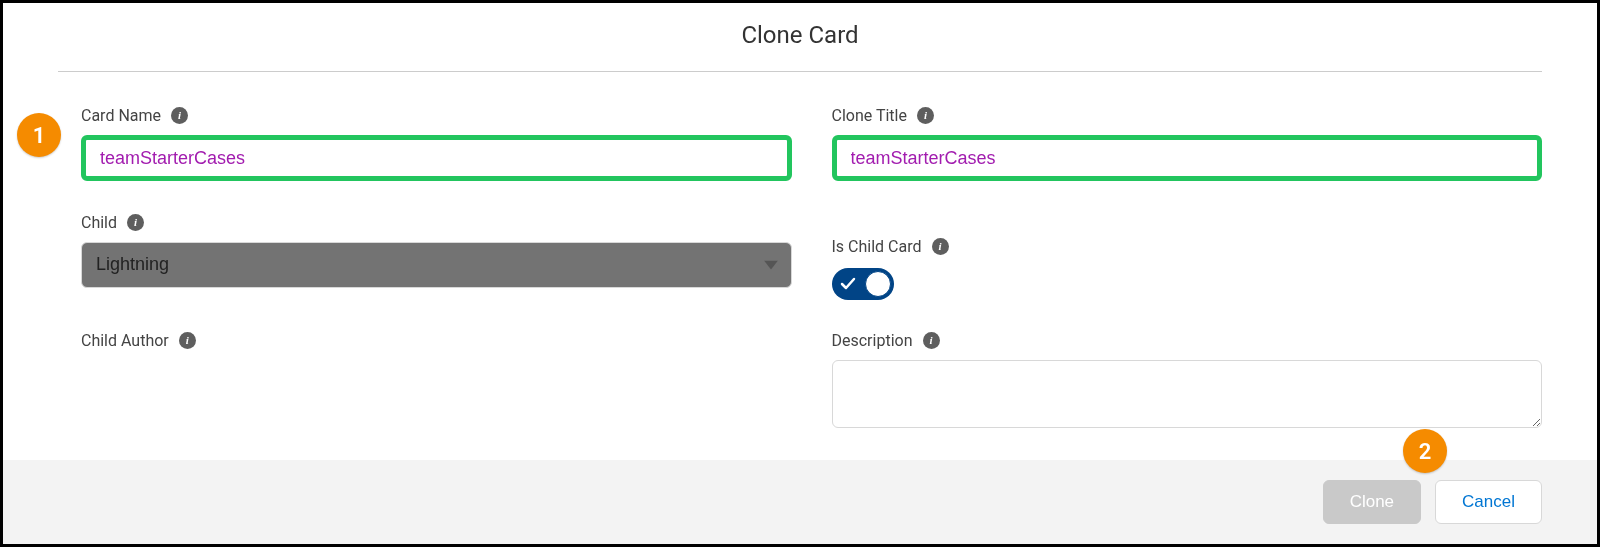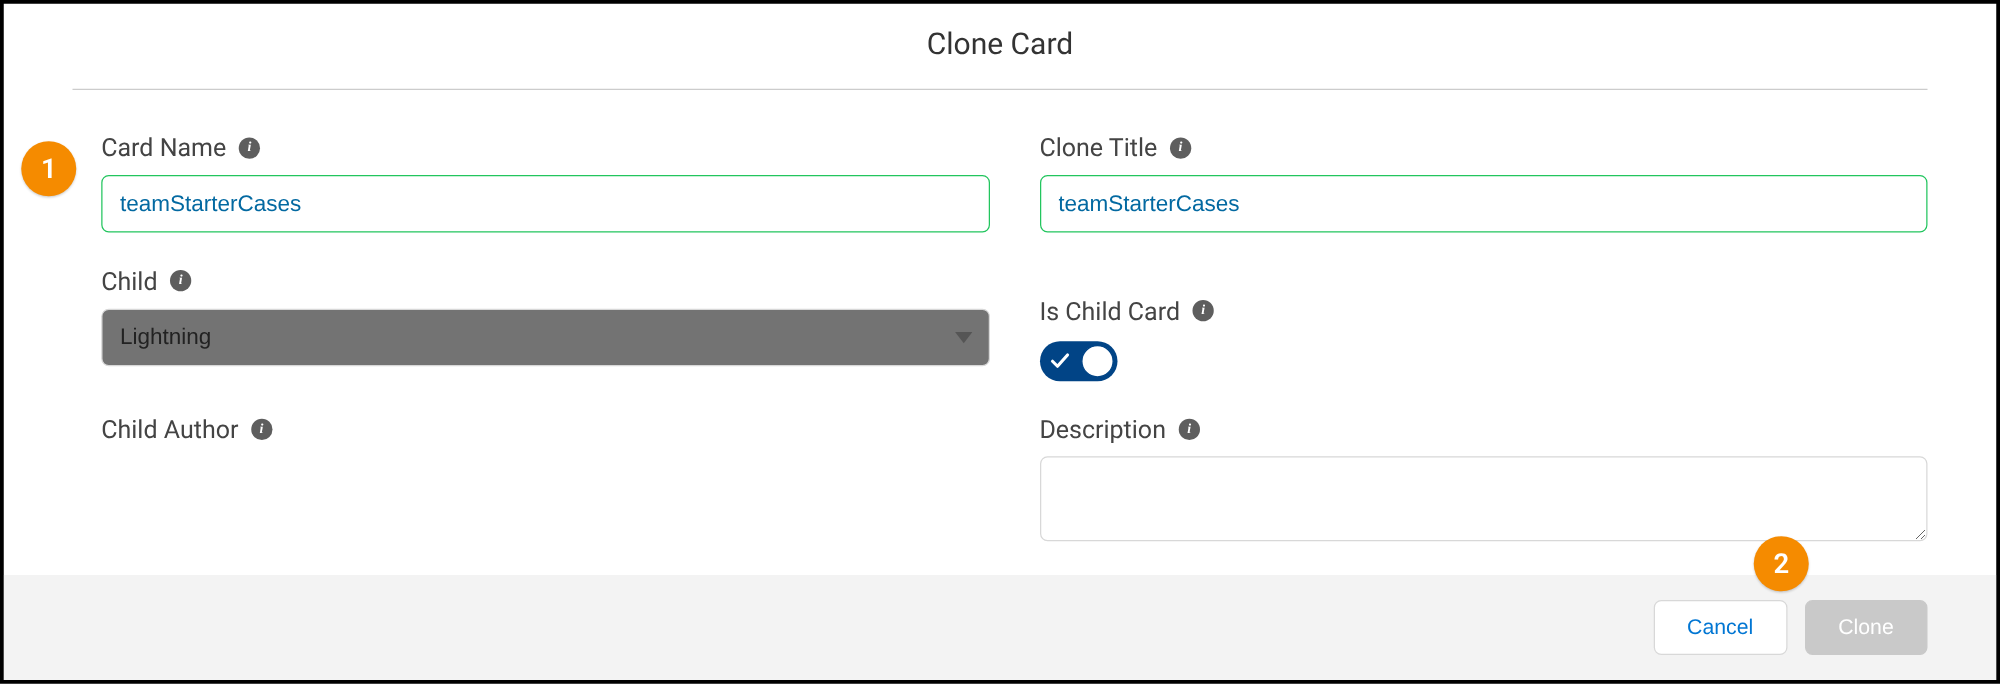--- a/index.html
+++ b/index.html
@@ -48,46 +48,46 @@
       display: flex;
       flex-direction: column;
     }
     .field-label-row {
       display: flex;
       align-items: center;
       gap: 10px;
       margin-bottom: 10px;
     }
     .field-label {
-      font-size: 20px;
+      font-size: 16px;
       color: #444;
     }
     .info-icon {
       width: 17px;
       height: 17px;
       border-radius: 50%;
       background: #5e5e5e;
       color: #fff;
       display: inline-flex;
       align-items: center;
       justify-content: center;
       font-size: 11px;
       font-weight: bold;
       font-style: italic;
       font-family: Georgia, serif;
       line-height: 1;
     }
     .text-input {
       width: 100%;
       height: 46px;
-      border: 1px solid #22c55e;
+      border: 5px solid #22c55e;
       border-radius: 6px;
       padding: 0 14px;
       font-size: 18px;
-      color: #0369a1;
+      color: #a21caf;
       background: #fff;
     }
     .select-wrapper {
       position: relative;
       width: 100%;
     }
     .select-input {
       width: 100%;
       height: 46px;
       border: 1px solid #d8d8d8;
@@ -272,20 +272,20 @@
       <div class="field-label-row">
         <span class="field-label">Description</span>
         <span class="info-icon">i</span>
       </div>
       <textarea class="textarea-input" style=""></textarea>
     </div>
 
   </div>
 
   <div class="footer">
+    <button class="btn btn-clone">Clone</button>
     <button class="btn btn-cancel">Cancel</button>
-    <button class="btn btn-clone">Clone</button>
   </div>
 
 </div>
 
 <div class="callout callout-1">1</div>
 <div class="callout callout-2">2</div>
 
 </body></html>

